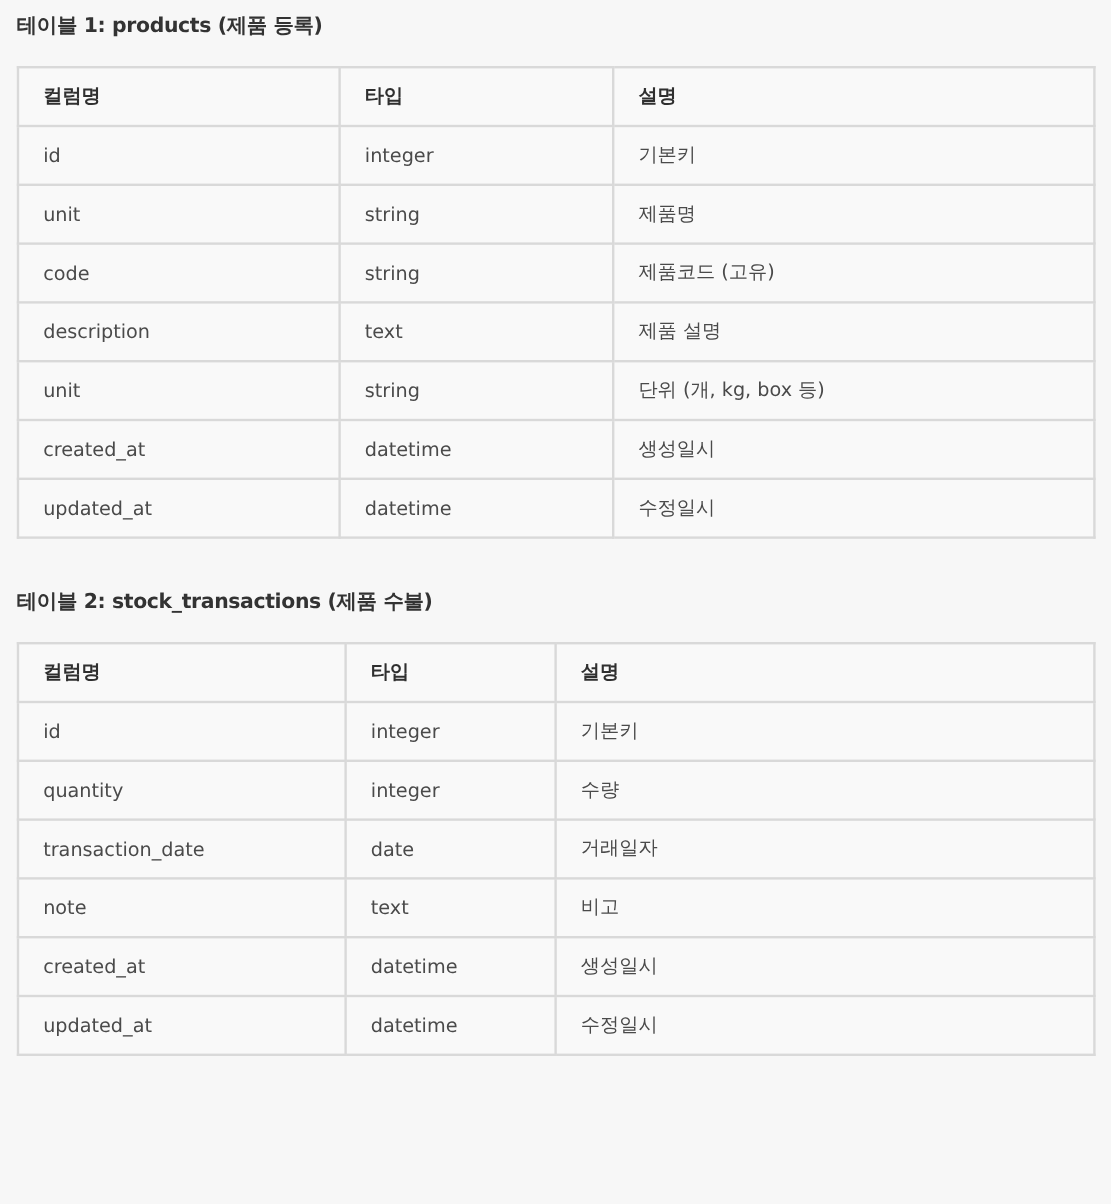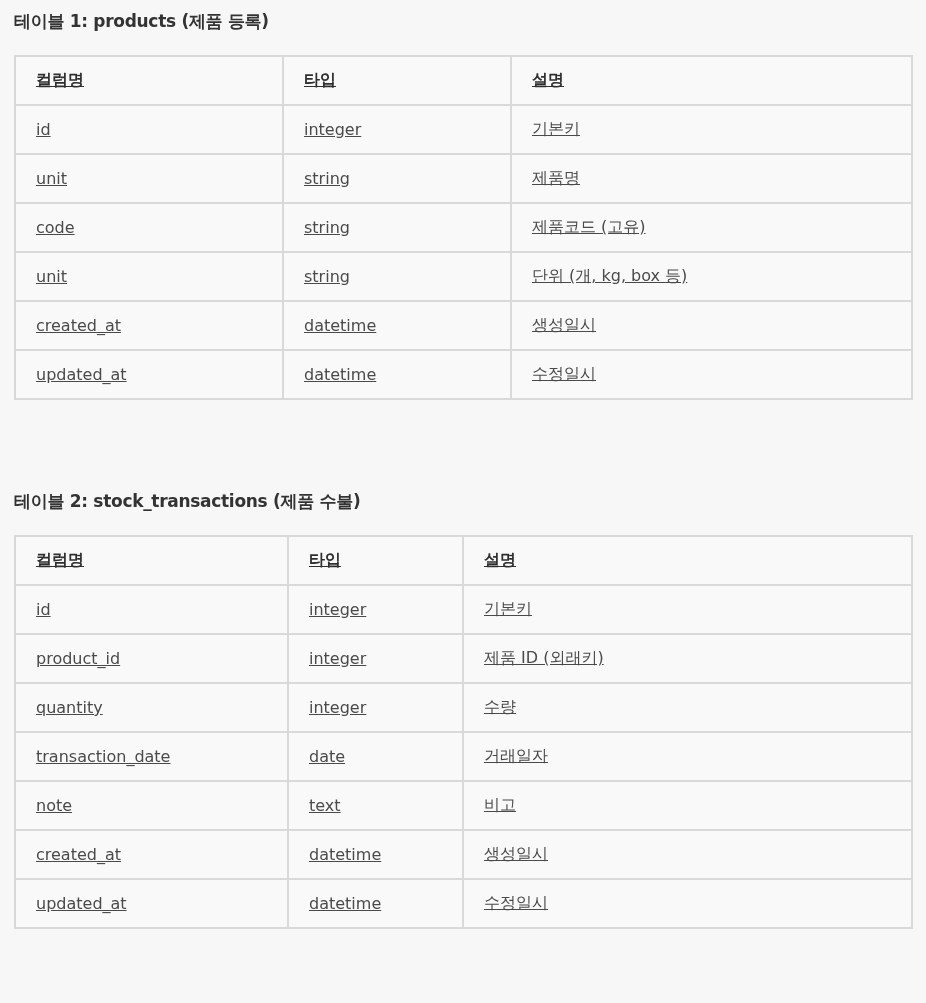--- a/index.html
+++ b/index.html
@@ -34,21 +34,20 @@
   #table2 { top: 535px; }
   table.schema th, table.schema td {
     border: 2px solid #d9d9d9;
     height: 47px;
     padding: 0 0 0 20px;
     text-align: left;
     font-size: 16px;
     color: #4a4a4a;
     white-space: nowrap;
     overflow: hidden;
-    text-decoration: underline;
   }
   table.schema th {
     font-weight: bold;
     color: #2f2f2f;
     font-size: 16px;
   }
   #table1 col.c1 { width: 268px; }
   #table1 col.c2 { width: 228px; }
   #table2 col.c1 { width: 273px; }
   #table2 col.c2 { width: 175px; }
@@ -81,20 +80,25 @@
       <td>unit</td>
       <td>string</td>
       <td>제품명</td>
     </tr>
     <tr>
       <td>code</td>
       <td>string</td>
       <td>제품코드 (고유)</td>
     </tr>
     <tr>
+      <td>description</td>
+      <td>text</td>
+      <td>제품 설명</td>
+    </tr>
+    <tr>
       <td>unit</td>
       <td>string</td>
       <td>단위 (개, kg, box 등)</td>
     </tr>
     <tr>
       <td>created_at</td>
       <td>datetime</td>
       <td>생성일시</td>
     </tr>
     <tr>
@@ -120,25 +124,20 @@
       <th>설명</th>
     </tr>
   </thead>
   <tbody>
     <tr>
       <td>id</td>
       <td>integer</td>
       <td>기본키</td>
     </tr>
     <tr>
-      <td>product_id</td>
-      <td>integer</td>
-      <td>제품 ID (외래키)</td>
-    </tr>
-    <tr>
       <td>quantity</td>
       <td>integer</td>
       <td>수량</td>
     </tr>
     <tr>
       <td>transaction_date</td>
       <td>date</td>
       <td>거래일자</td>
     </tr>
     <tr>

